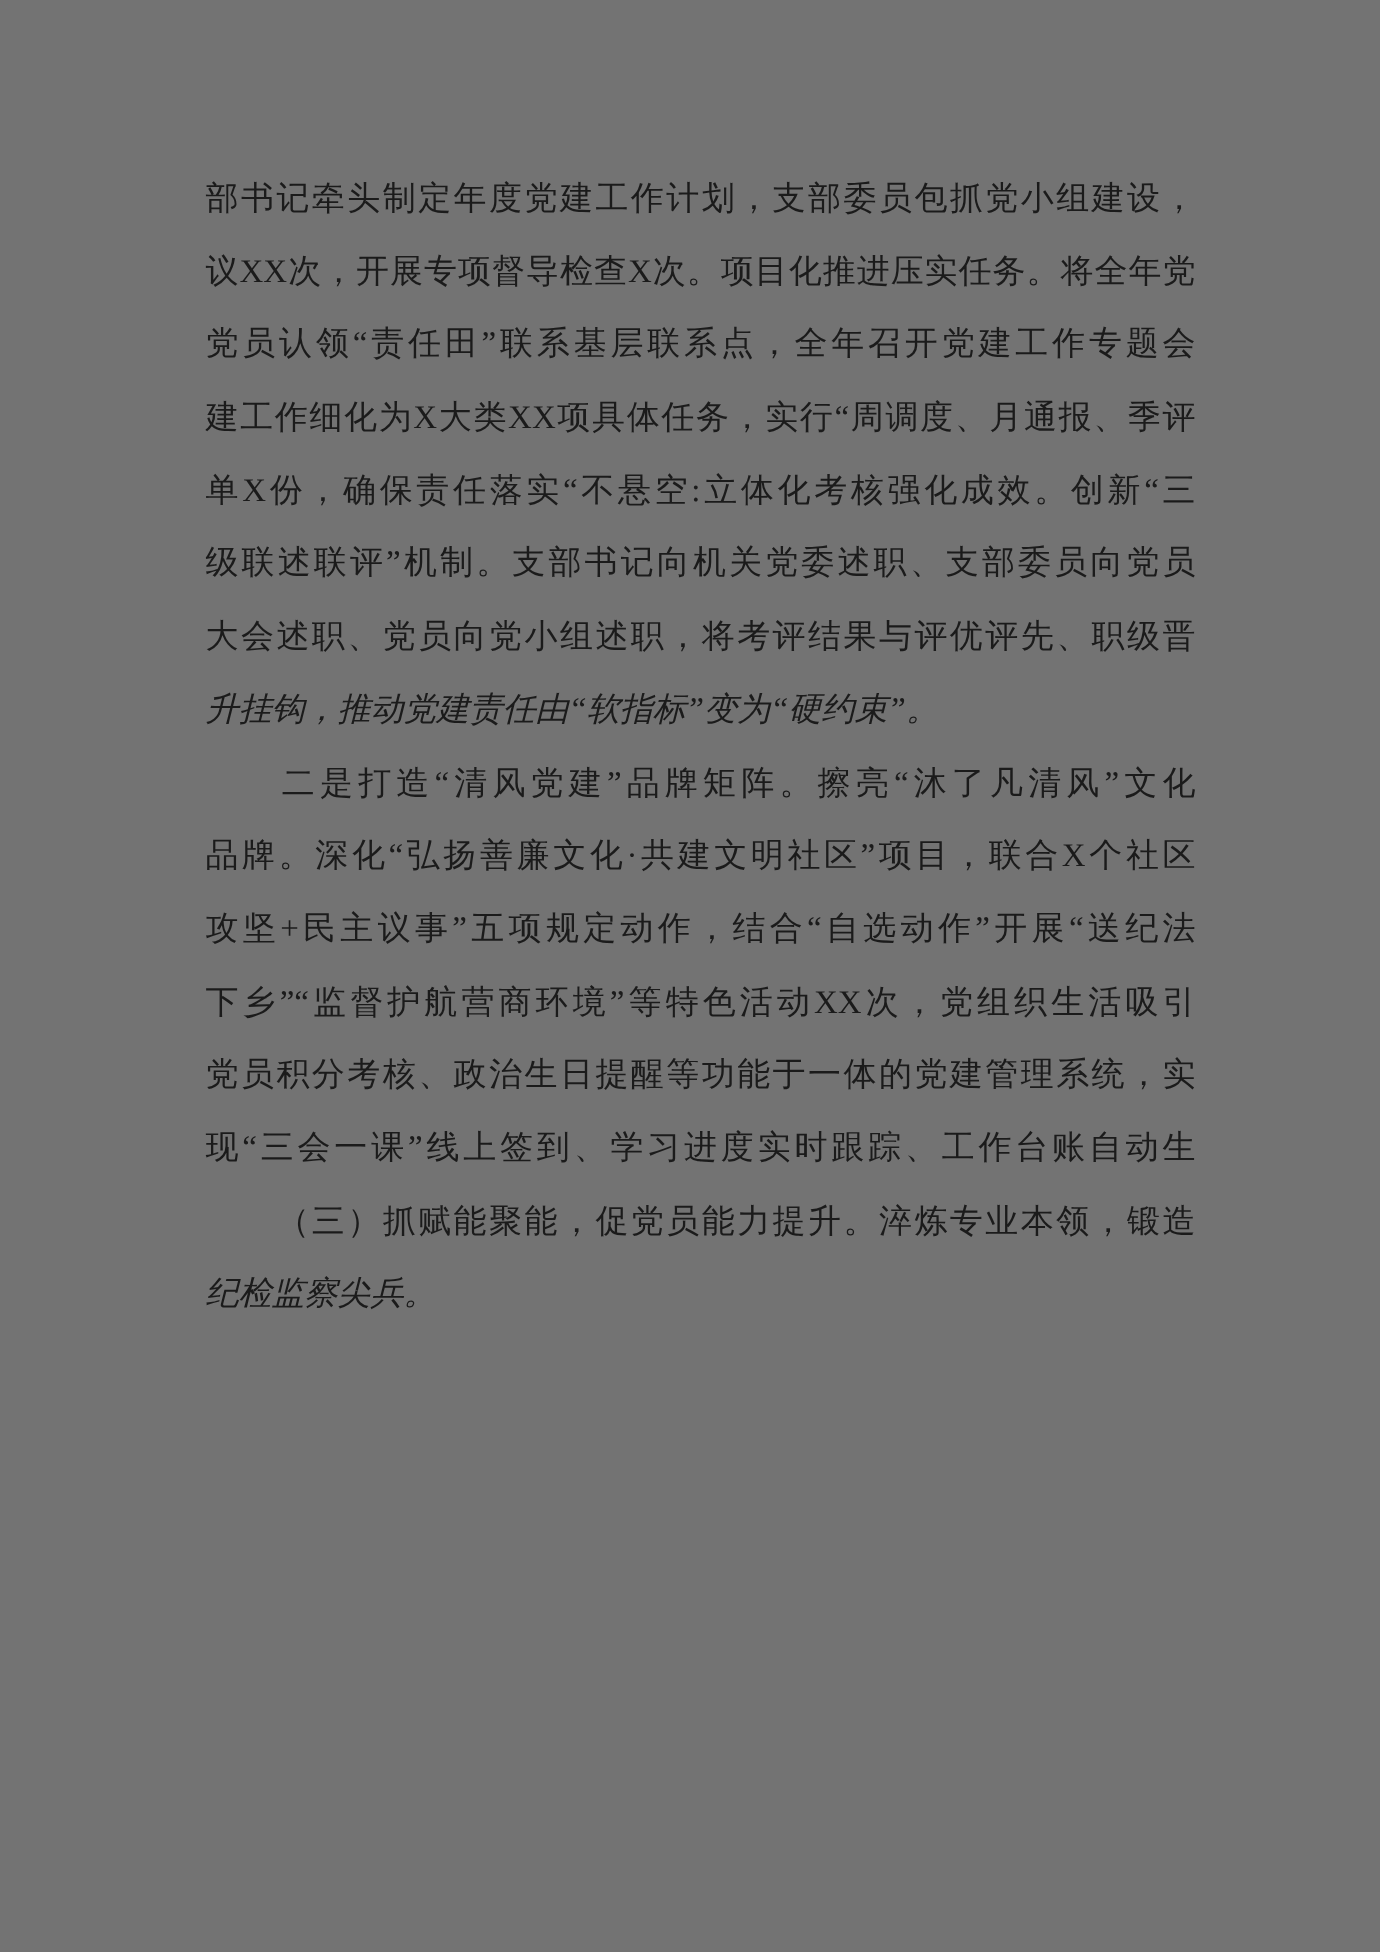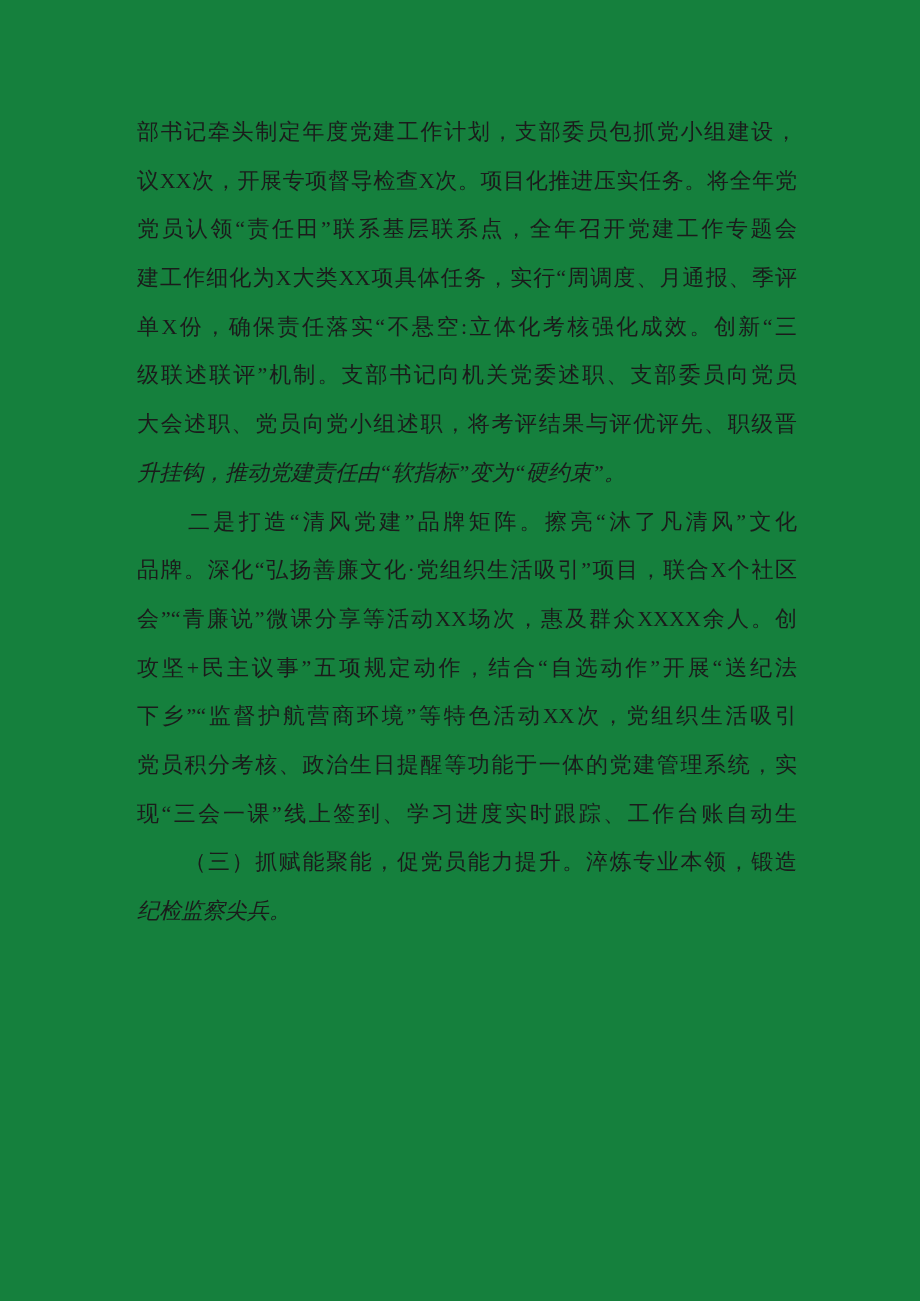--- a/index.html
+++ b/index.html
@@ -36,36 +36,35 @@
   }
   .line.last {
     text-align: left;
     text-align-last: left;
     font-style: italic;
   }
 </style>
 </head>
 <body>
 
-<div class="page" style="background: #15803d;">
+<div class="page" style="background: #737373;">
   <div class="doc-text" style="color: rgb(27, 27, 27);">
       <div class="paragraph">
         <div class="line">部书记牵头制定年度党建工作计划，支部委员包抓党小组建设，</div>
         <div class="line">议XX次，开展专项督导检查X次。项目化推进压实任务。将全年党</div>
         <div class="line">党员认领“责任田”联系基层联系点，全年召开党建工作专题会</div>
         <div class="line">建工作细化为X大类XX项具体任务，实行“周调度、月通报、季评</div>
         <div class="line">单X份，确保责任落实“不悬空:立体化考核强化成效。创新“三</div>
         <div class="line">级联述联评”机制。支部书记向机关党委述职、支部委员向党员</div>
         <div class="line">大会述职、党员向党小组述职，将考评结果与评优评先、职级晋</div>
         <div class="line last">升挂钩，推动党建责任由“软指标”变为“硬约束”。</div>
       </div>
       <div class="paragraph">
         <div class="line">　　二是打造“清风党建”品牌矩阵。擦亮“沐了凡清风”文化</div>
-        <div class="line">品牌。深化“弘扬善廉文化·党组织生活吸引”项目，联合X个社区</div>
-        <div class="line">会”“青廉说”微课分享等活动XX场次，惠及群众XXXX余人。创</div>
+        <div class="line">品牌。深化“弘扬善廉文化·共建文明社区”项目，联合X个社区</div>
         <div class="line">攻坚+民主议事”五项规定动作，结合“自选动作”开展“送纪法</div>
         <div class="line">下乡”“监督护航营商环境”等特色活动XX次，党组织生活吸引</div>
         <div class="line">党员积分考核、政治生日提醒等功能于一体的党建管理系统，实</div>
         <div class="line">现“三会一课”线上签到、学习进度实时跟踪、工作台账自动生</div>
       </div>
       <div class="paragraph">
         <div class="line">　　（三）抓赋能聚能，促党员能力提升。淬炼专业本领，锻造</div>
         <div class="line last">纪检监察尖兵。</div>
       </div>
     </div>

